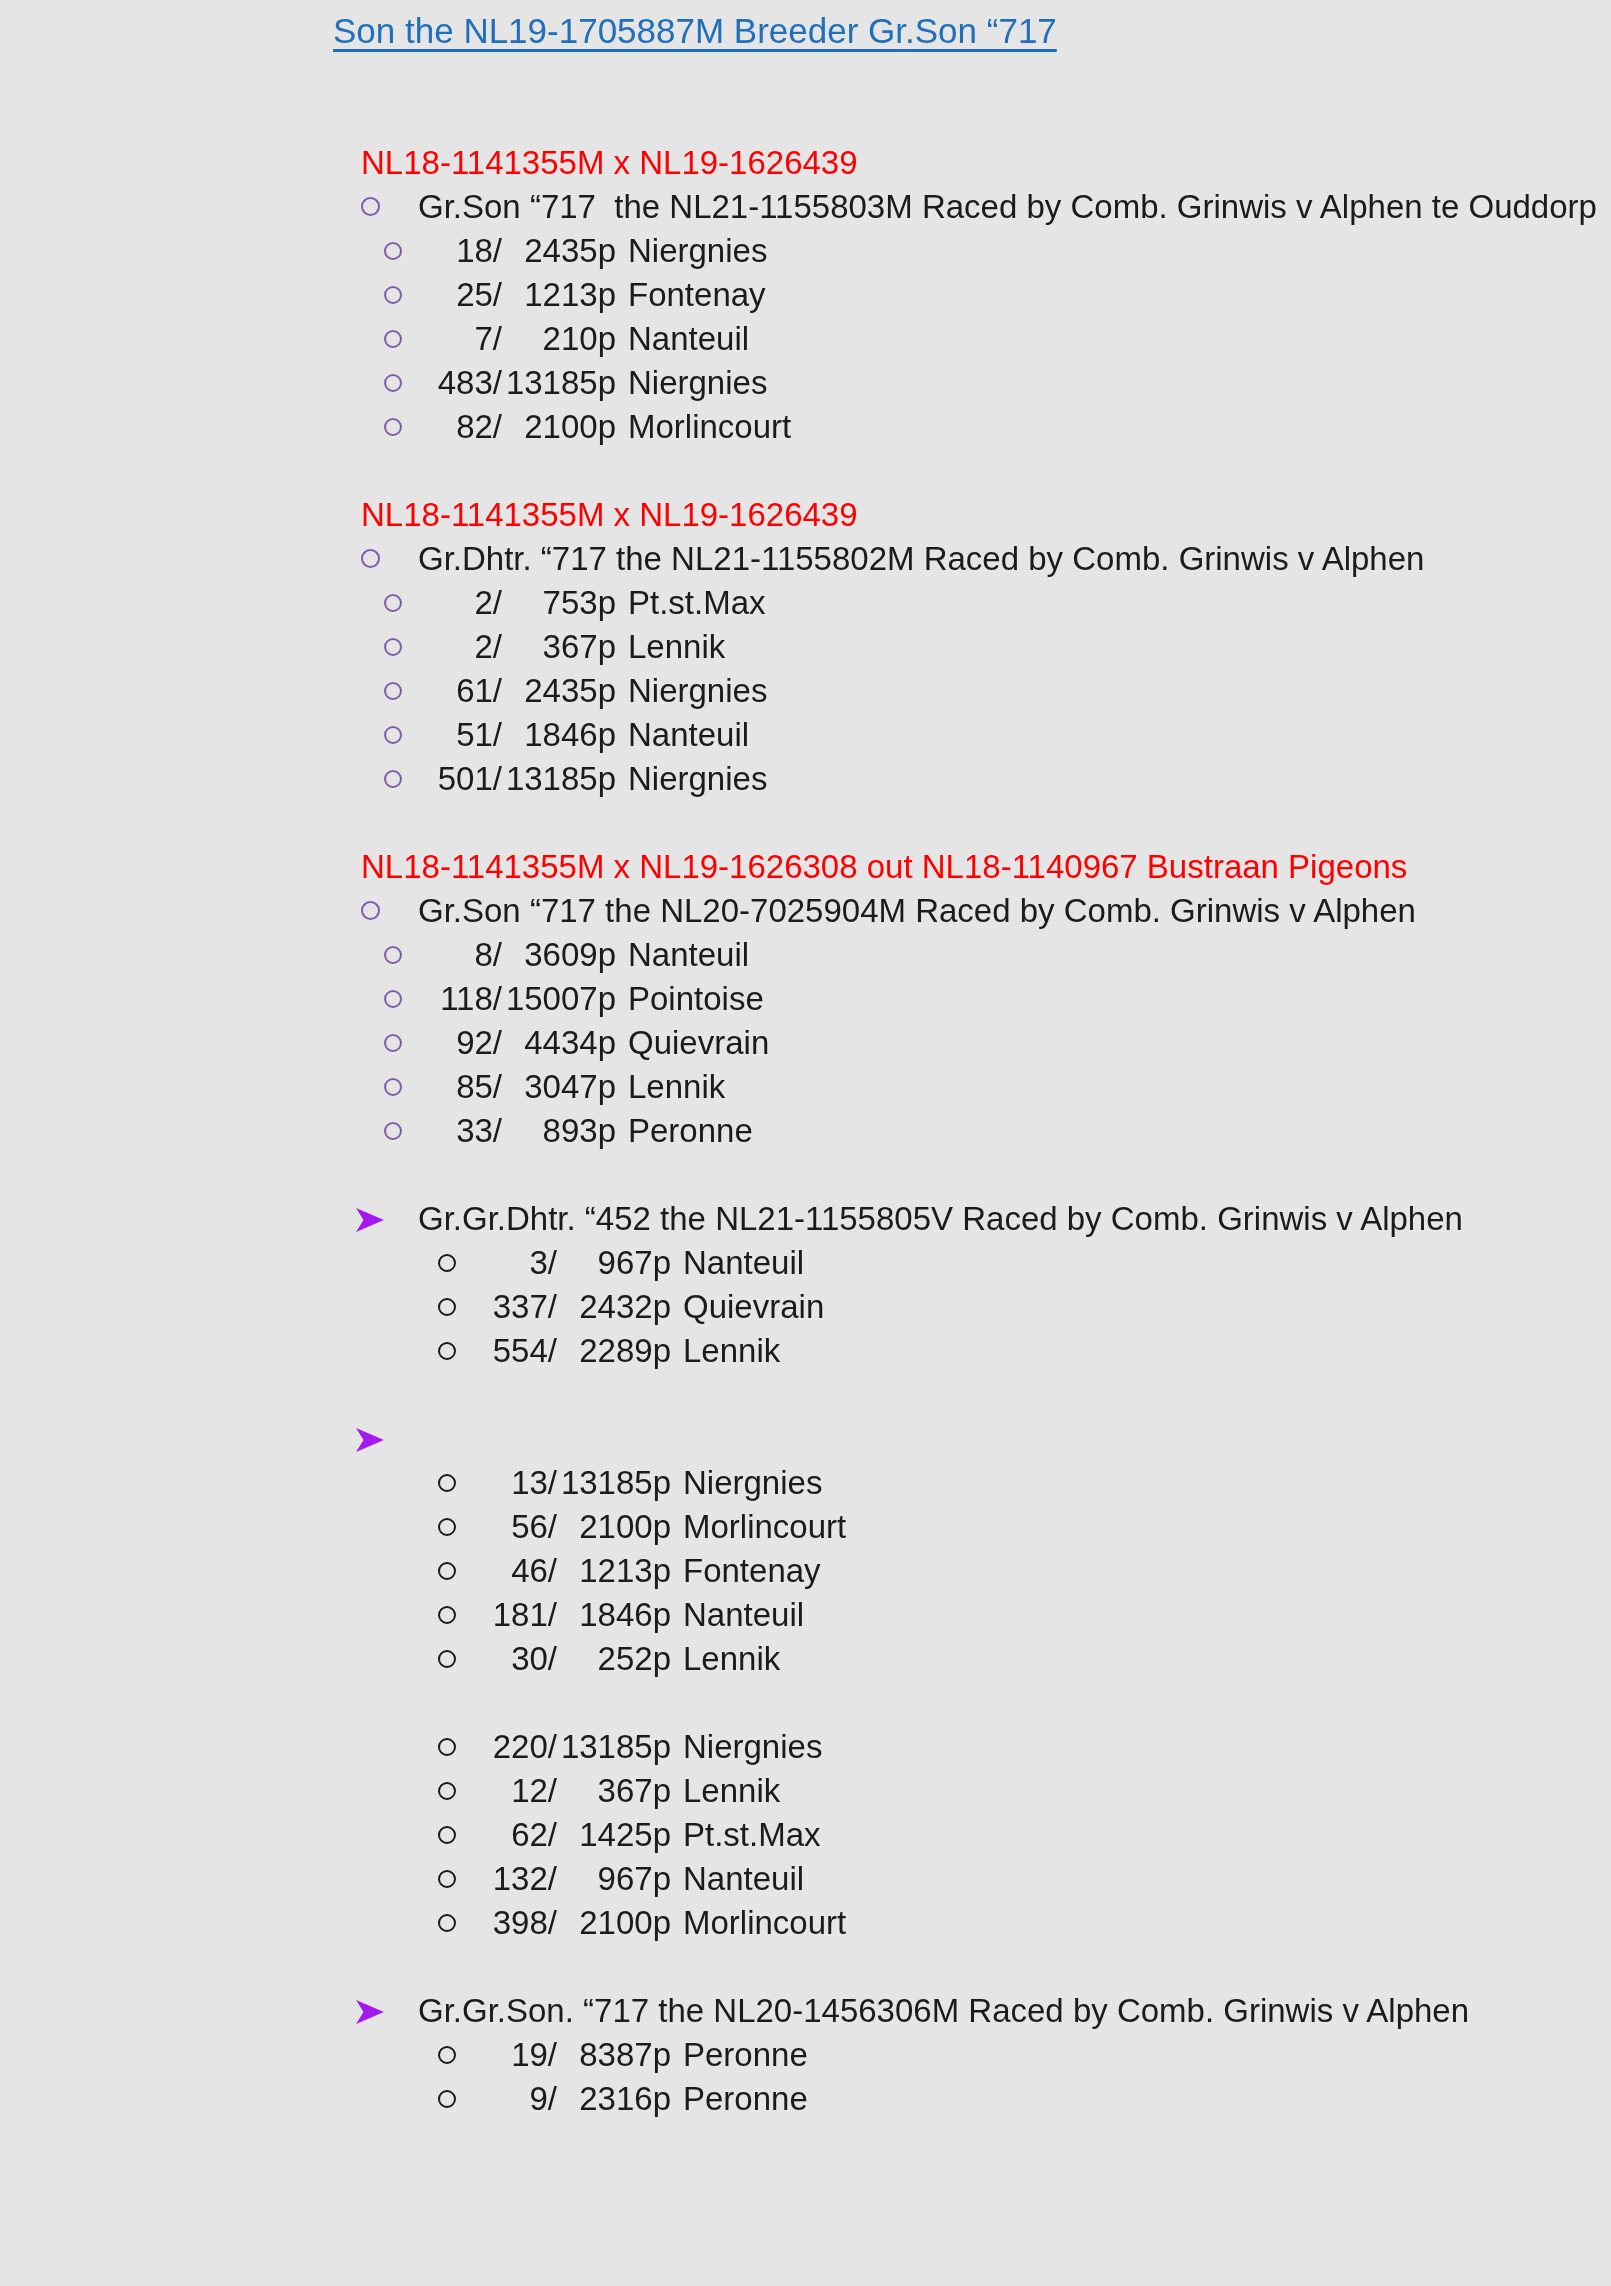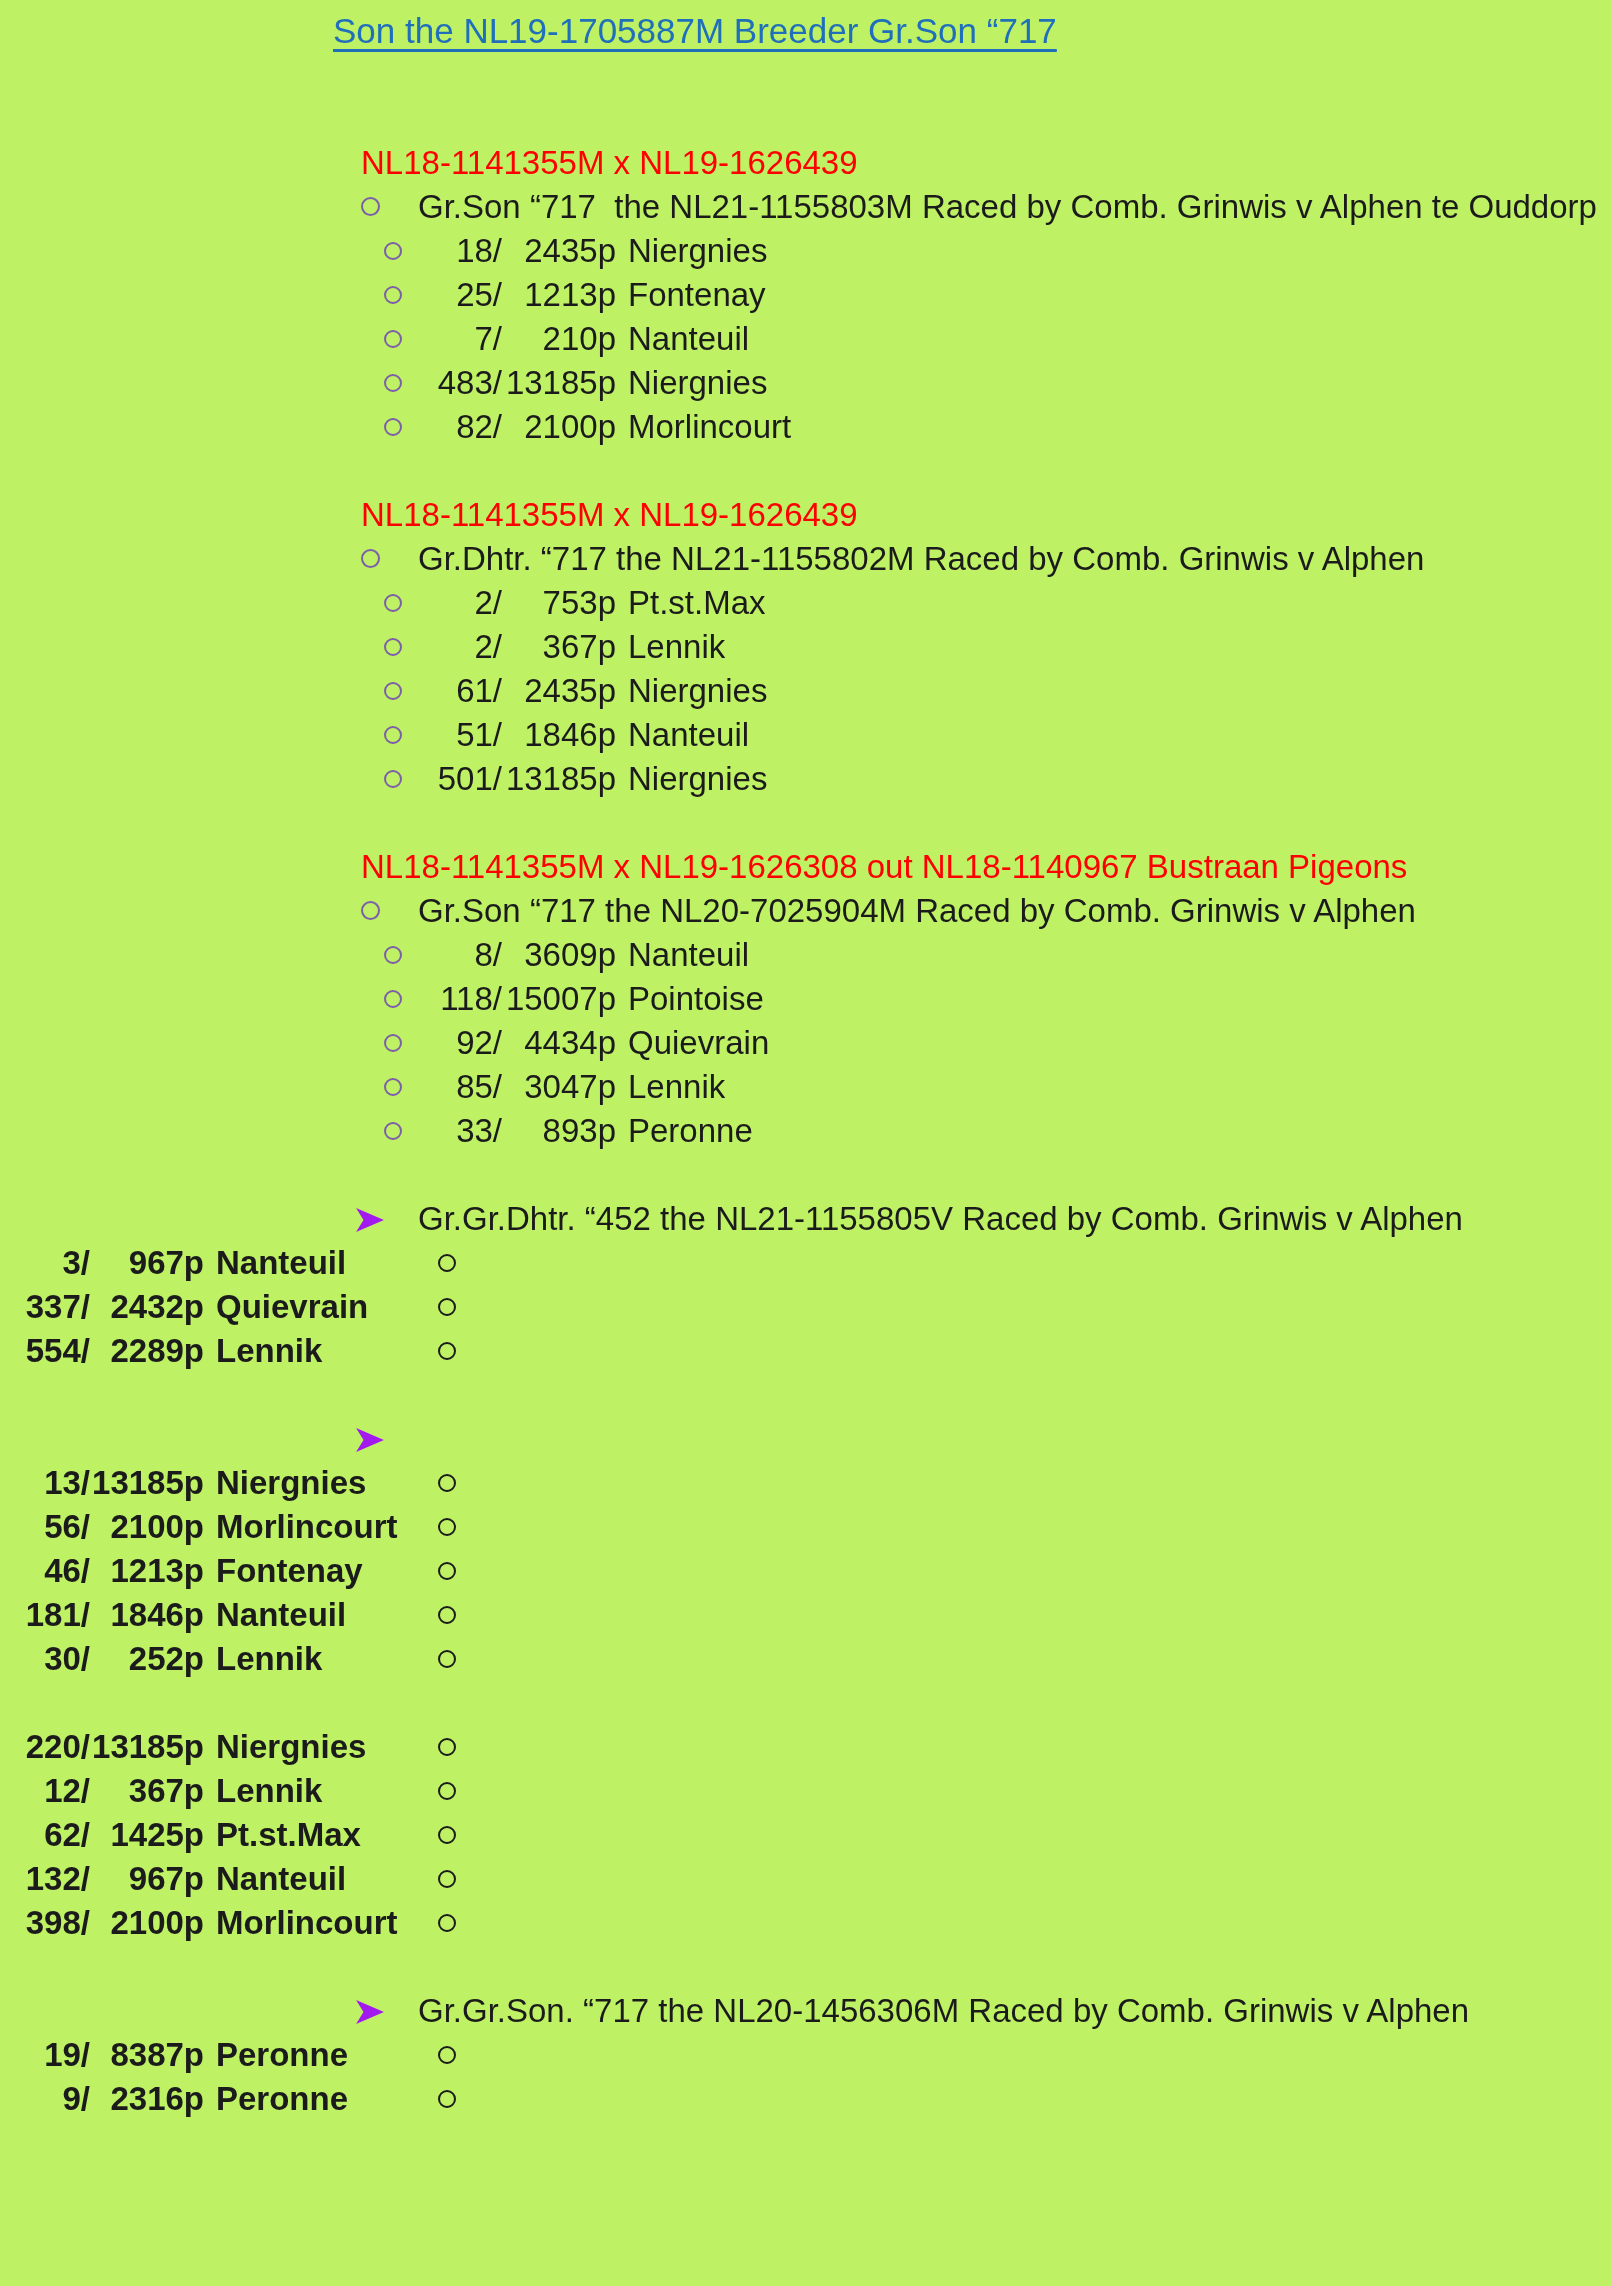--- a/index.html
+++ b/index.html
@@ -1,19 +1,19 @@
 <!DOCTYPE html>
 <html style="--title-blue: #1f6fba; --heading-red: #ff0000; --bullet-purple: #7d5fa9; --arrow-purple: #a21aee;font-size:15px"><head>
 <meta charset="utf-8">
 <style>
   html,body{margin:0;padding:0;background:#ffffff;}
   .page{
     position:relative;
     width:1611px;height:2286px;
-    background:#bef264;
+    background:#e5e5e5;
     font-family:"Liberation Sans","DejaVu Sans",sans-serif;
     font-size:33px;line-height:44px;color:#1b1b1b;
     padding-top:9.4px;box-sizing:border-box;
     overflow:hidden;
   }
   .title-line{height:44px;line-height:44px;}
   .title{
     margin-left:333px;
     color:var(--title-blue);
     font-size:35px;
@@ -40,21 +40,21 @@
   .results{}
   .result-row{position:relative;height:44px;line-height:44px;}
   .sub-marker{
     position:absolute;top:13px;
     width:14px;height:14px;border-radius:50%;
     border:2.3px solid #1b1b1b;background:transparent;
   }
   .o-sec .sub-marker{left:384px;border-color:var(--bullet-purple);}
   .arrow-sec .sub-marker{left:438px;border-color:#1b1b1b;}
   .o-sec .result-row{padding-left:412px;}
-  .arrow-sec .result-row{font-weight:bold;}
+  .arrow-sec .result-row{padding-left:467px;}
   .rank{display:inline-block;width:90px;text-align:right;white-space:pre;}
   .pool{display:inline-block;width:114px;text-align:right;white-space:pre;}
   .place{margin-left:12px;}
   .parent-text{white-space:pre-wrap;}
 </style>
 </head>
 <body>
 
 <div class="page">
   <div class="title-line">

